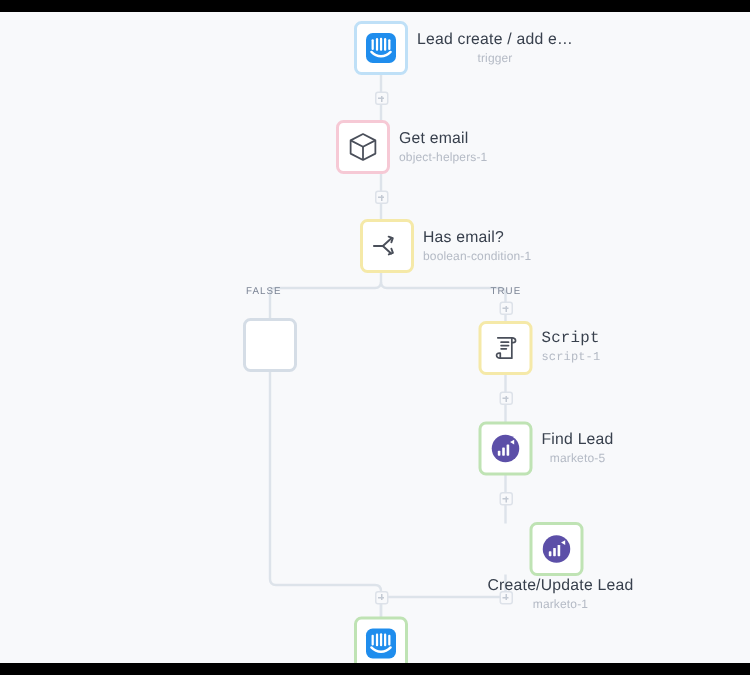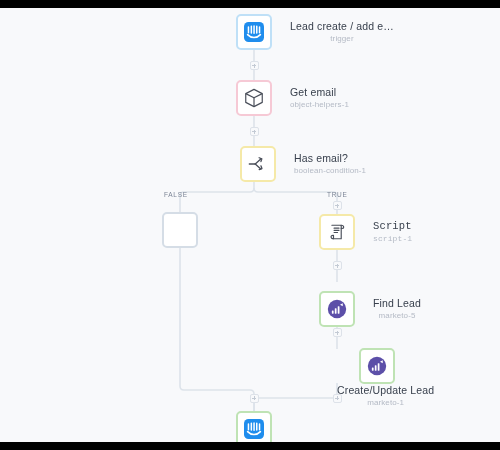--- a/index.html
+++ b/index.html
@@ -46,21 +46,21 @@
     align-items: center;
     justify-content: center;
     flex: 0 0 auto;
   }
   .nodebox.b-blue   { border-color: #bfe0f7; }
   .nodebox.b-pink   { border-color: #f6c9d5; }
   .nodebox.b-yellow { border-color: #f5e9a8; }
   .nodebox.b-green  { border-color: #bfe3b4; }
   .nodebox.b-empty  { border-color: #d5dde6; }
   .labels {
-    margin-left: 18px;
+    margin-left: 6px;
     line-height: 1.18;
     white-space: nowrap;
   }
   .ntitle {
     font-size: 10.5px;
     color: #38404d;
     letter-spacing: .15px;
   }
   .nsub {
     font-size: 8px;
@@ -146,21 +146,21 @@
         </g>
         <path d="M4.6 13.6c1.9 2.0 4.0 2.9 6.4 2.9s4.5-0.9 6.4-2.9" stroke="#ffffff" stroke-width="1.6" fill="none" stroke-linecap="round"></path>
       </svg>
     </div>
     <div class="labels">
       <div class="ntitle">Lead create / add e…</div>
       <div class="nsub">trigger</div>
     </div>
   </div>
 
-  <div class="node" style="left:236px; top:72px;">
+  <div class="node" style="left:224px; top:72px;">
     <div class="nodebox b-pink">
       <svg class="ic" width="22" height="22" viewBox="0 0 24 24">
         <g fill="none" stroke="#4a4f5a" stroke-width="1.3" stroke-linejoin="round">
           <path d="M12 2.6 L21 7.2 L21 16.8 L12 21.4 L3 16.8 L3 7.2 Z"></path>
           <path d="M3 7.2 L12 11.8 L21 7.2"></path>
           <path d="M12 11.8 L12 21.4"></path>
         </g>
       </svg>
     </div>
     <div class="labels">
@@ -205,21 +205,21 @@
           <path d="M8.8 12.6 L12.6 12.6"></path>
         </g>
       </svg>
     </div>
     <div class="labels">
       <div class="ntitle">Script</div>
       <div class="nsub">script-1</div>
     </div>
   </div>
 
-  <div class="node" style="left:319px; top:283px;">
+  <div class="node" style="left:319px; top:273px;">
     <div class="nodebox b-green">
       <svg class="ic" width="22" height="22" viewBox="0 0 24 24">
         <circle cx="12" cy="12" r="10" fill="#5c4fa8"></circle>
         <g fill="#ffffff">
           <rect x="6.4" y="13.6" width="1.9" height="3.6" rx="0.5"></rect>
           <rect x="9.6" y="11.2" width="1.9" height="6.0" rx="0.5"></rect>
           <rect x="12.8" y="9.0" width="1.9" height="8.2" rx="0.5"></rect>
           <path d="M15.3 7.3 L18.3 5.6 L18.3 9.1 Z"></path>
         </g>
       </svg>

